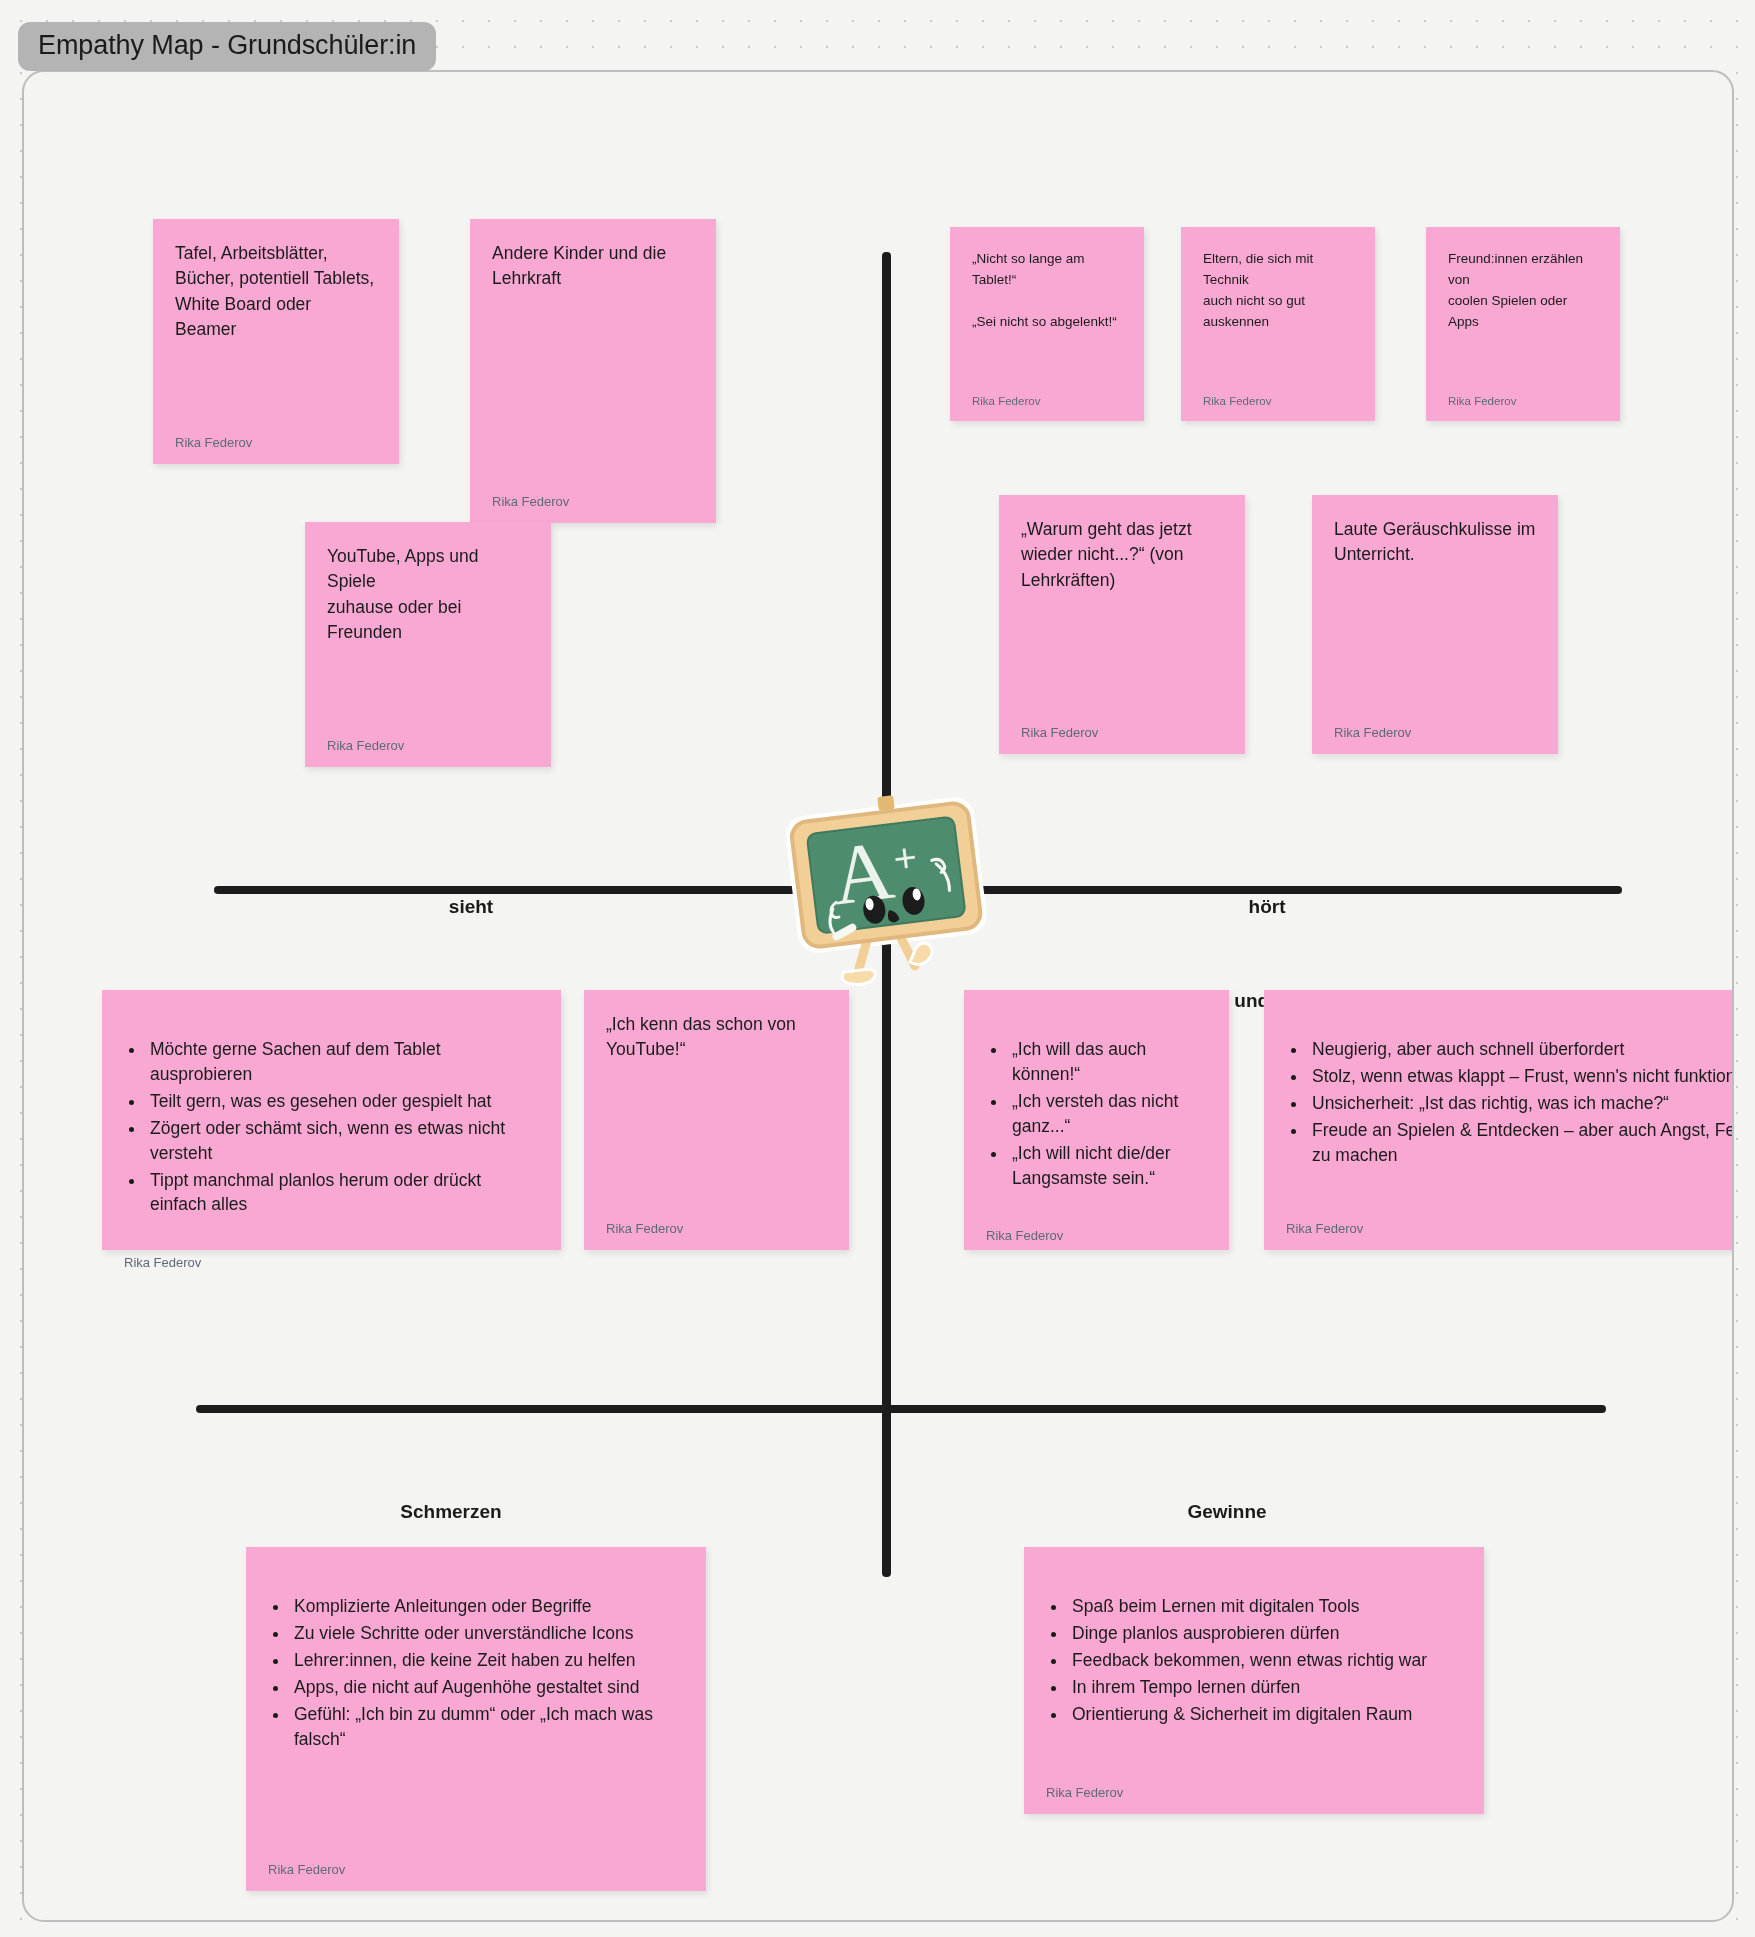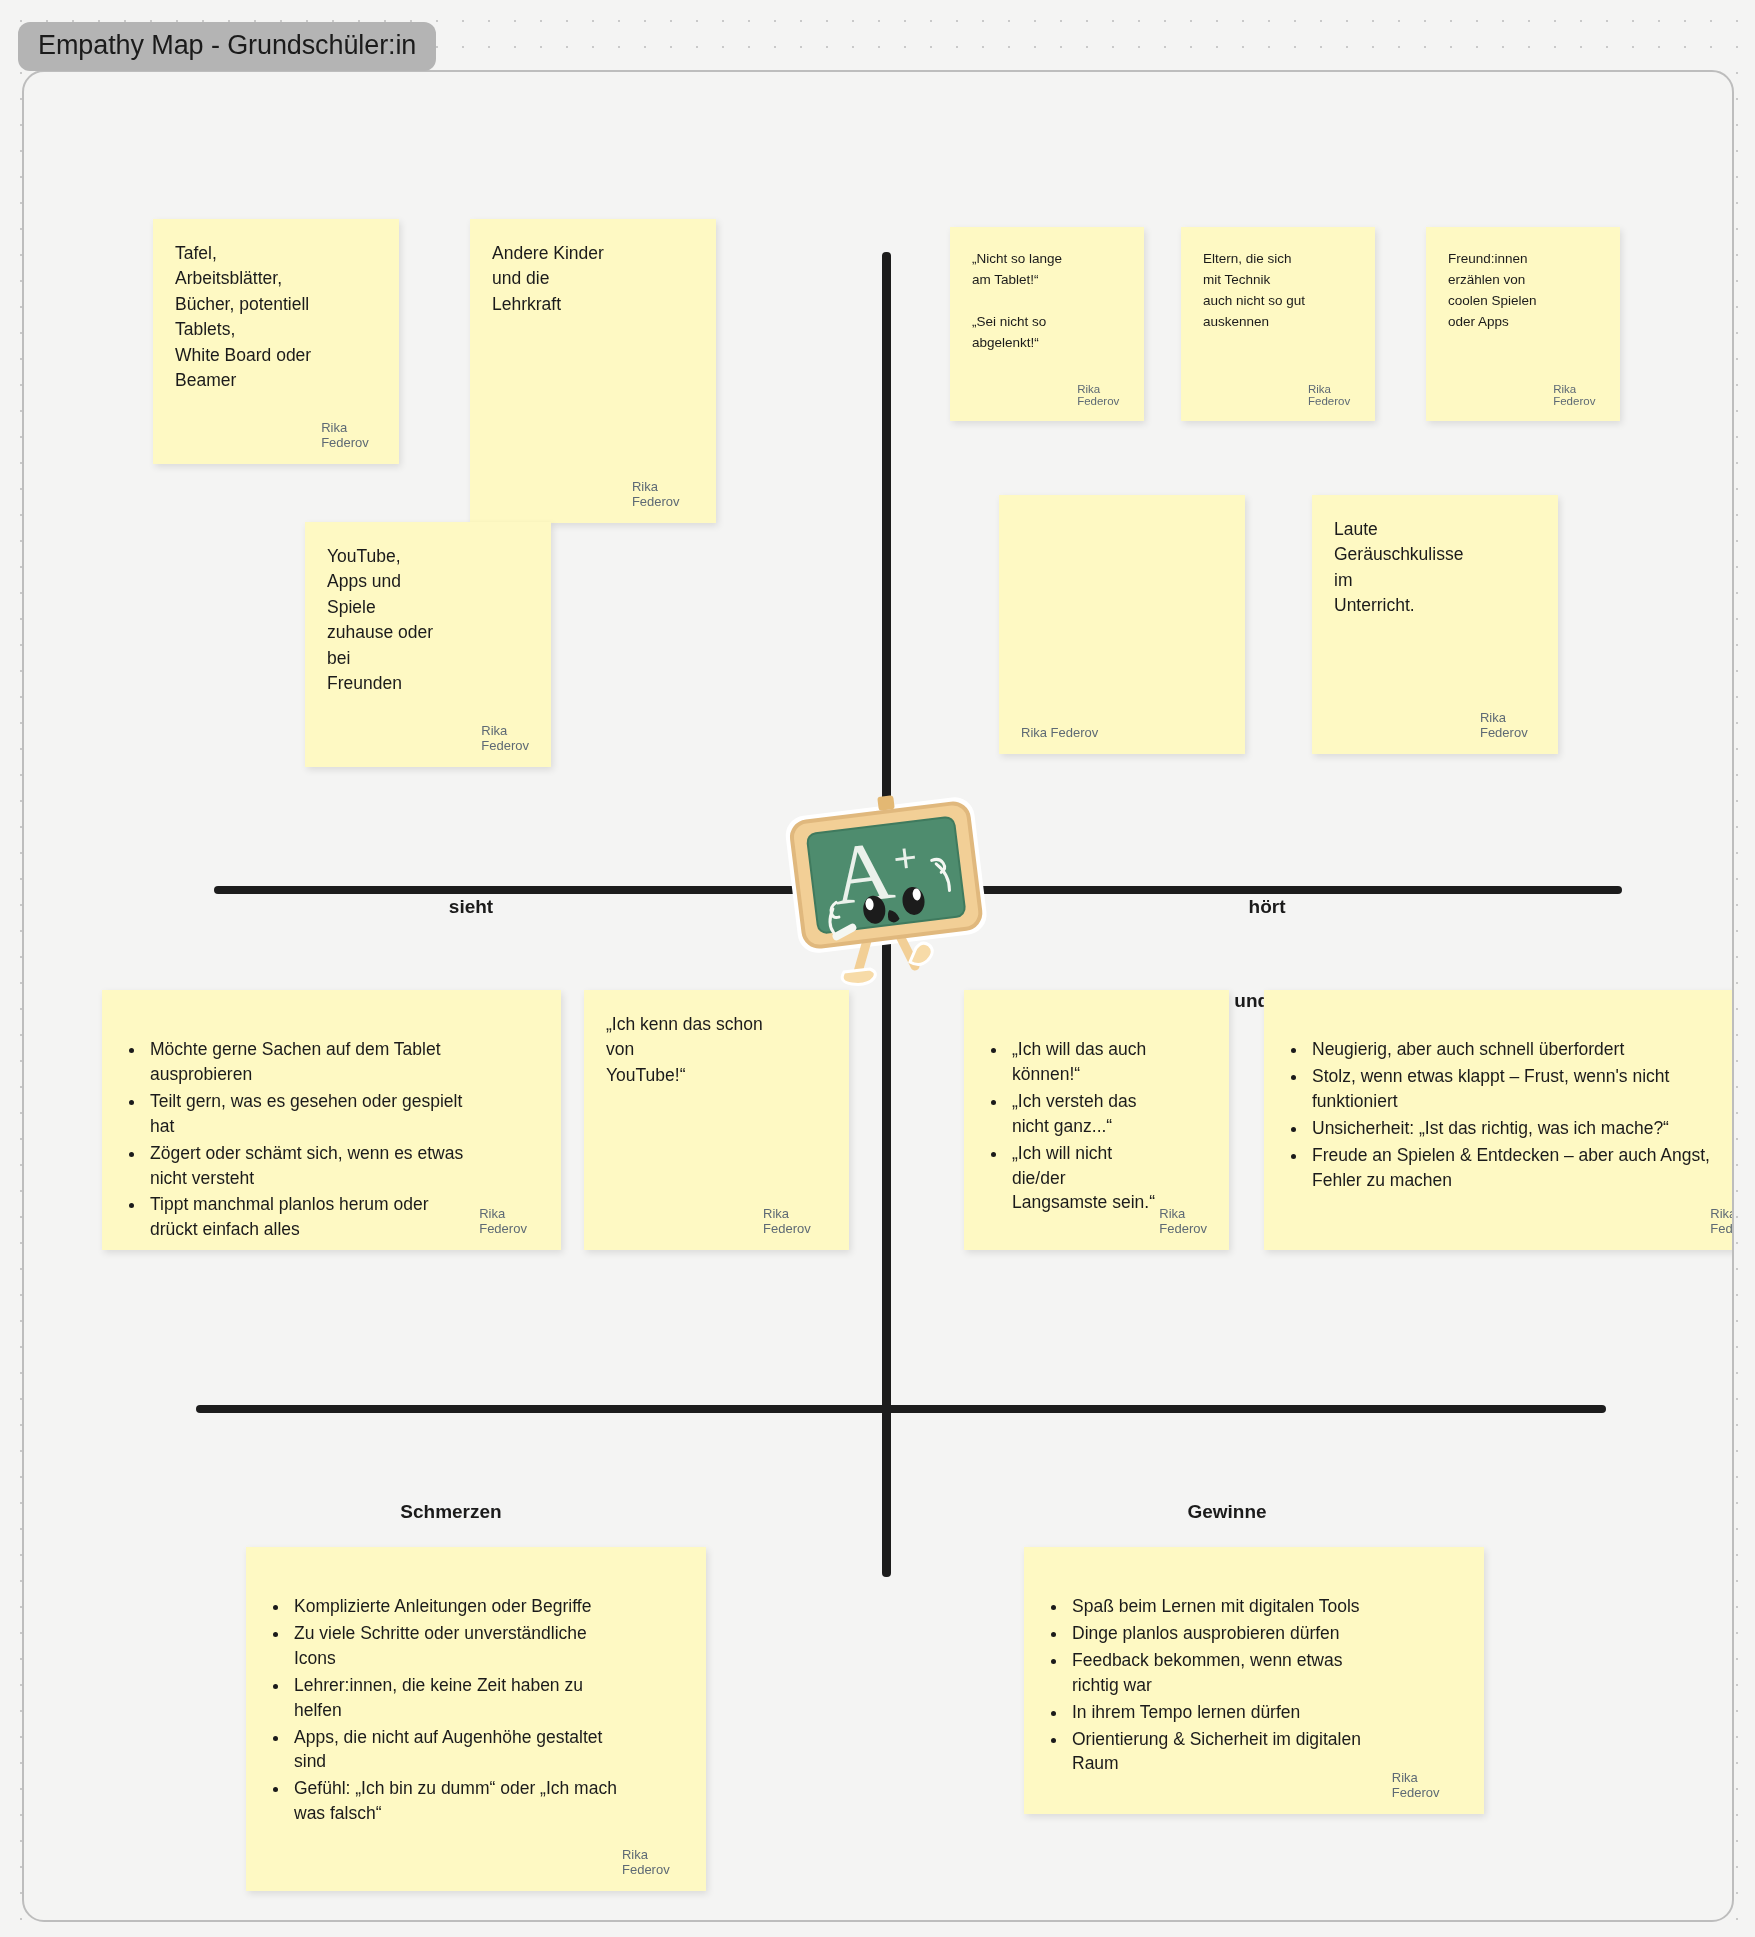--- a/index.html
+++ b/index.html
@@ -86,25 +86,25 @@
   #label-sieht   { left: 447px;  top: 824px; }
   #label-hoert   { left: 1243px; top: 824px; }
   #label-sagt    { left: 447px;  top: 918px; }
   #label-denkt   { left: 1223px; top: 918px; }
   #label-schmerzen { left: 427px;  top: 1429px; }
   #label-gewinne   { left: 1203px; top: 1429px; }
 
   
   .note {
     position: absolute;
-    background: #fef9c3;
+    background: #f9a8d4;
     box-shadow: 2px 3px 7px rgba(0,0,0,0.10);
     padding: 22px 22px 14px 22px;
     display: flex;
-    flex-direction: row;
+    flex-direction: column;
     color: #1b1b1b;
   }
   .note .note-body {
     flex: 1 1 auto;
     font-size: 17.5px;
     line-height: 1.45;
     white-space: pre-line;
   }
   .note.small .note-body { font-size: 13.5px; line-height: 1.55; }
   .note.bullets .note-body { padding-left: 0; }
@@ -211,20 +211,23 @@
 auch nicht so gut
 auskennen</div>
     <div class="note-author">Rika Federov</div>
   </div>
   <div class="note small" id="note-hoert-3">
     <div class="note-body">Freund:innen erzählen von
 coolen Spielen oder Apps</div>
     <div class="note-author">Rika Federov</div>
   </div>
   <div class="note" id="note-hoert-4">
+    <div class="note-body">„Warum geht das jetzt
+wieder nicht...?“ (von
+Lehrkräften)</div>
     <div class="note-author">Rika Federov</div>
   </div>
   <div class="note" id="note-hoert-5">
     <div class="note-body">Laute Geräuschkulisse im
 Unterricht.</div>
     <div class="note-author">Rika Federov</div>
   </div>
 
   <div class="note bullets" id="note-sagt-1">
     <div class="note-body">

